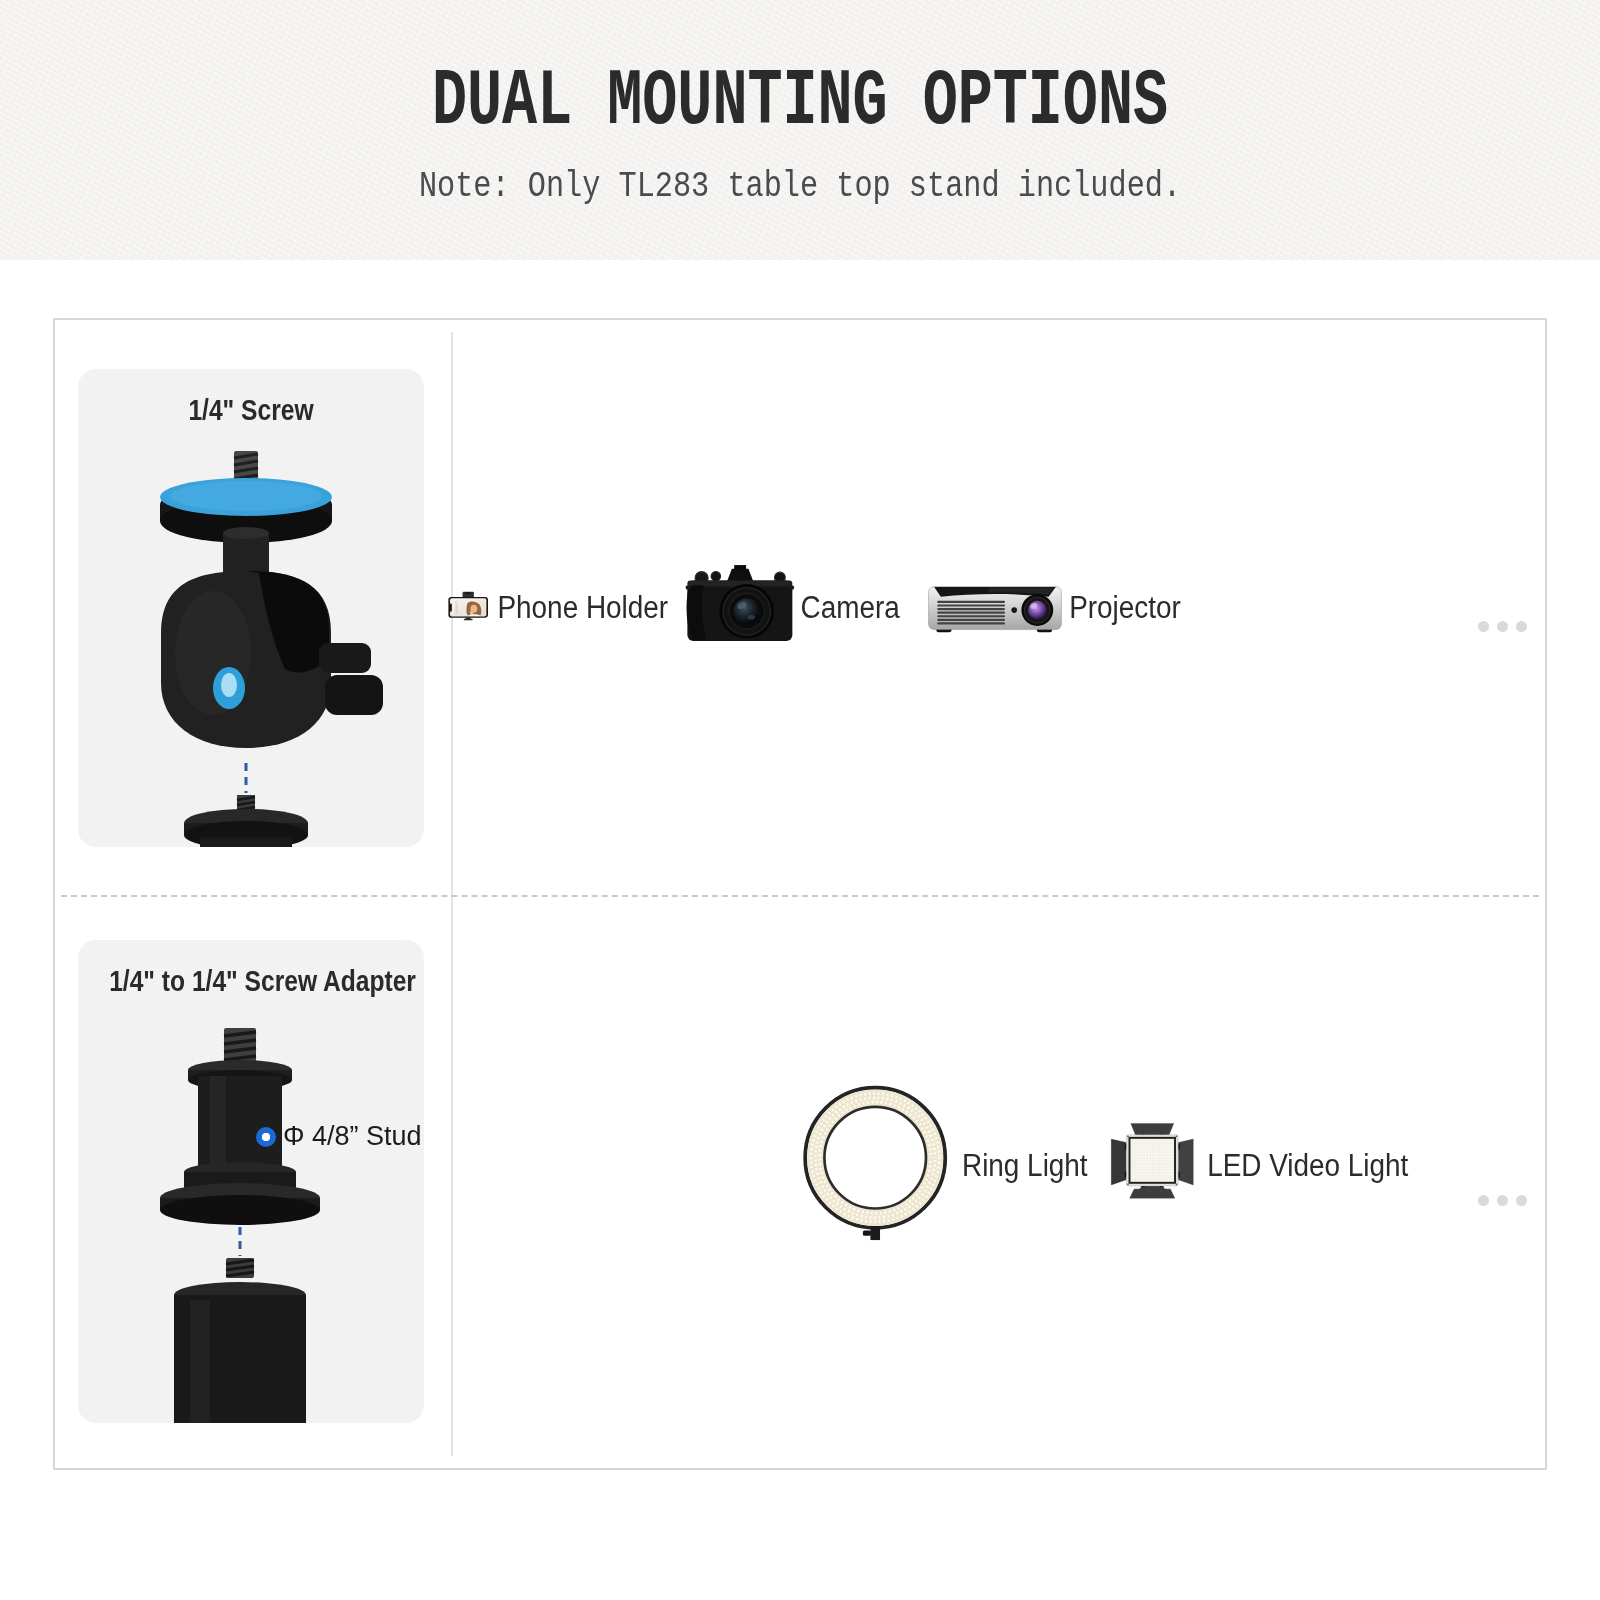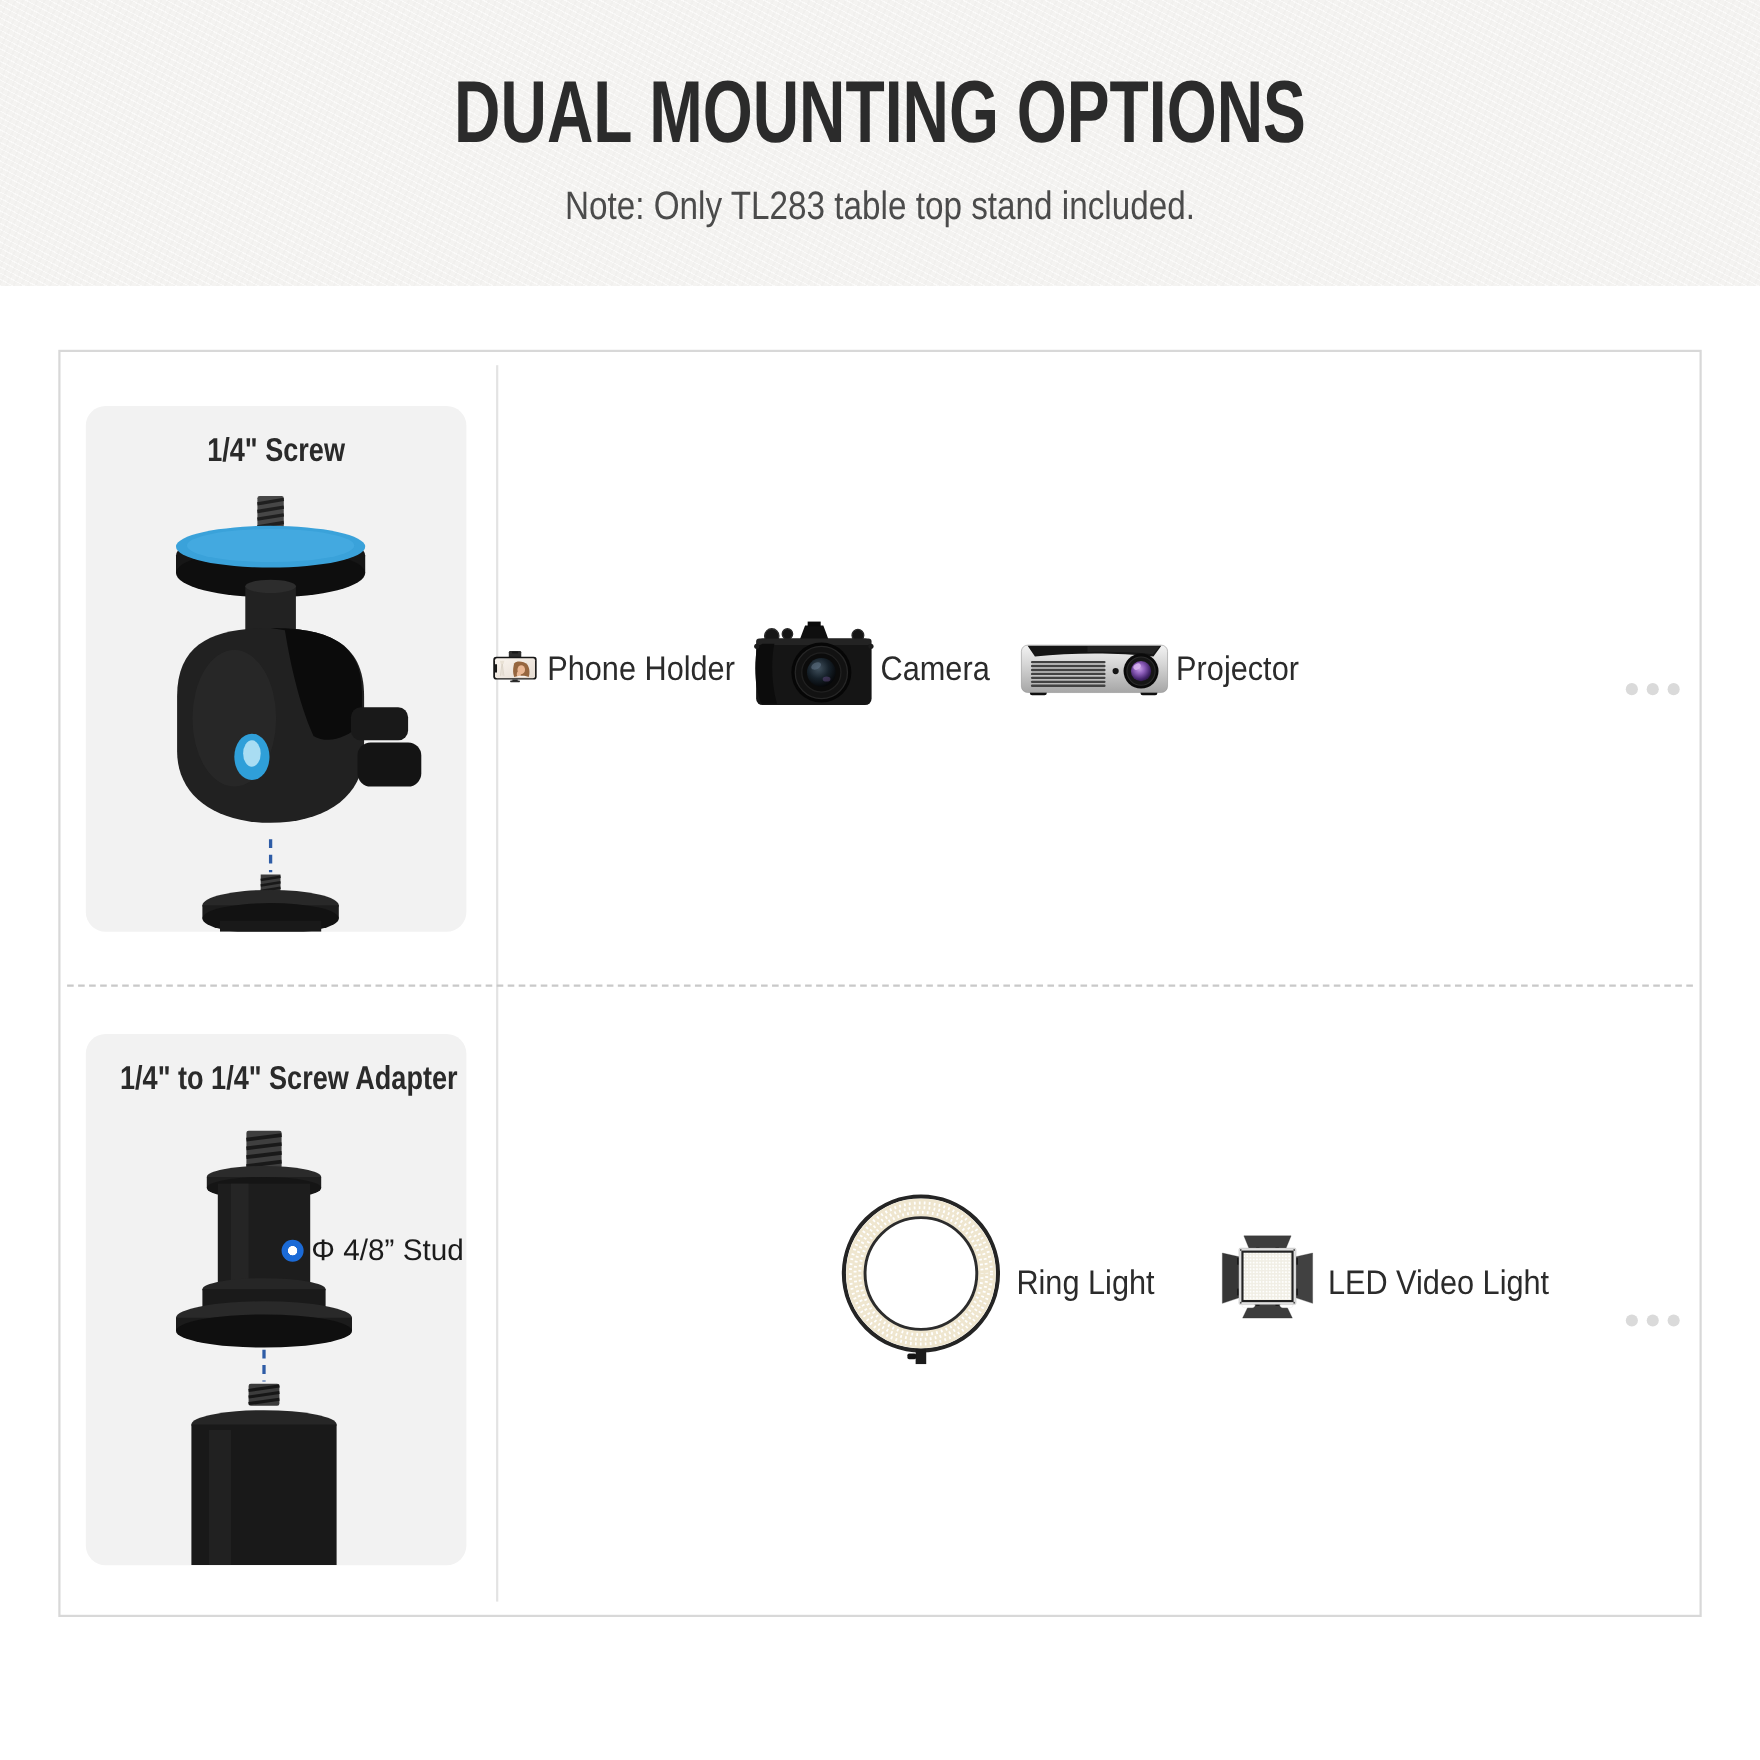--- a/index.html
+++ b/index.html
@@ -1,21 +1,21 @@
 <!DOCTYPE html>
 <html><head>
 <meta charset="utf-8">
 <style>
   *{margin:0;padding:0;box-sizing:border-box}
   html,body{width:1600px;height:1600px;background:#ffffff;font-family:"Liberation Sans",sans-serif;position:relative;overflow:hidden}
 
   
   .header{position:absolute;left:0;top:0;width:1600px;height:260px;background:#f4f3f1;
     background-image:repeating-linear-gradient(115deg,rgba(0,0,0,.012) 0 2px,transparent 2px 6px),
-                     repeating-linear-gradient(28deg,rgba(255,255,255,.6) 0 1px,transparent 1px 5px);}
+                     repeating-linear-gradient(28deg,rgba(255,255,255,.6) 0 1px,transparent 1px 5px);font-family:Liberation Mono, monospace;}
   .title{position:absolute;top:56px;left:0;width:100%;text-align:center;font-size:80px;font-weight:bold;
     color:#2b2b2b;letter-spacing:0;transform:scaleX(.73);white-space:nowrap}
   .subtitle{position:absolute;top:166px;left:0;width:100%;text-align:center;font-size:36px;color:#4b4b4b;
     transform:scaleX(.84);white-space:nowrap}
 
   
   .panel{position:absolute;left:53px;top:318px;width:1494px;height:1152px;background:#fff;border:2px solid #d8d8d8}
   .vdiv{position:absolute;left:396px;top:12px;width:2px;height:1124px;background:#e3e3e3}
   .hdiv{position:absolute;left:6px;right:6px;top:575px;border-top:2px dashed #c9c9c9}
 
@@ -37,21 +37,21 @@
   .device{position:absolute;display:flex;flex-direction:row;align-items:center;justify-content:flex-end}
   .device .name{font-size:31px;color:#2b2b2b;line-height:38px;margin-top:4px;transform:scaleX(.9);white-space:nowrap}
   .row-top{top:150px;height:272px}
   .row-bot{top:666px;height:352px}
   .row-bot .name{line-height:40px;margin-top:8px}
   .d-phone{left:393px;width:230px}
   .d-camera{left:630px;width:220px}
   .d-projector{left:872px;width:260px}
   .d-panel{left:1170px;width:220px}
   .d-round{left:395px;width:300px}
-  .d-ring{left:702px;width:300px}
+  .d-ring{left:740px;width:300px}
   .d-led{left:1054px;width:310px}
 
   .dots{position:absolute;display:flex;gap:8px}
   .dots-top{left:1423px;top:301px}
   .dots-bot{left:1423px;top:875px}
   .dot{width:11px;height:11px;border-radius:50%;background:#dadada}
 </style>
 </head>
 <body>
 

